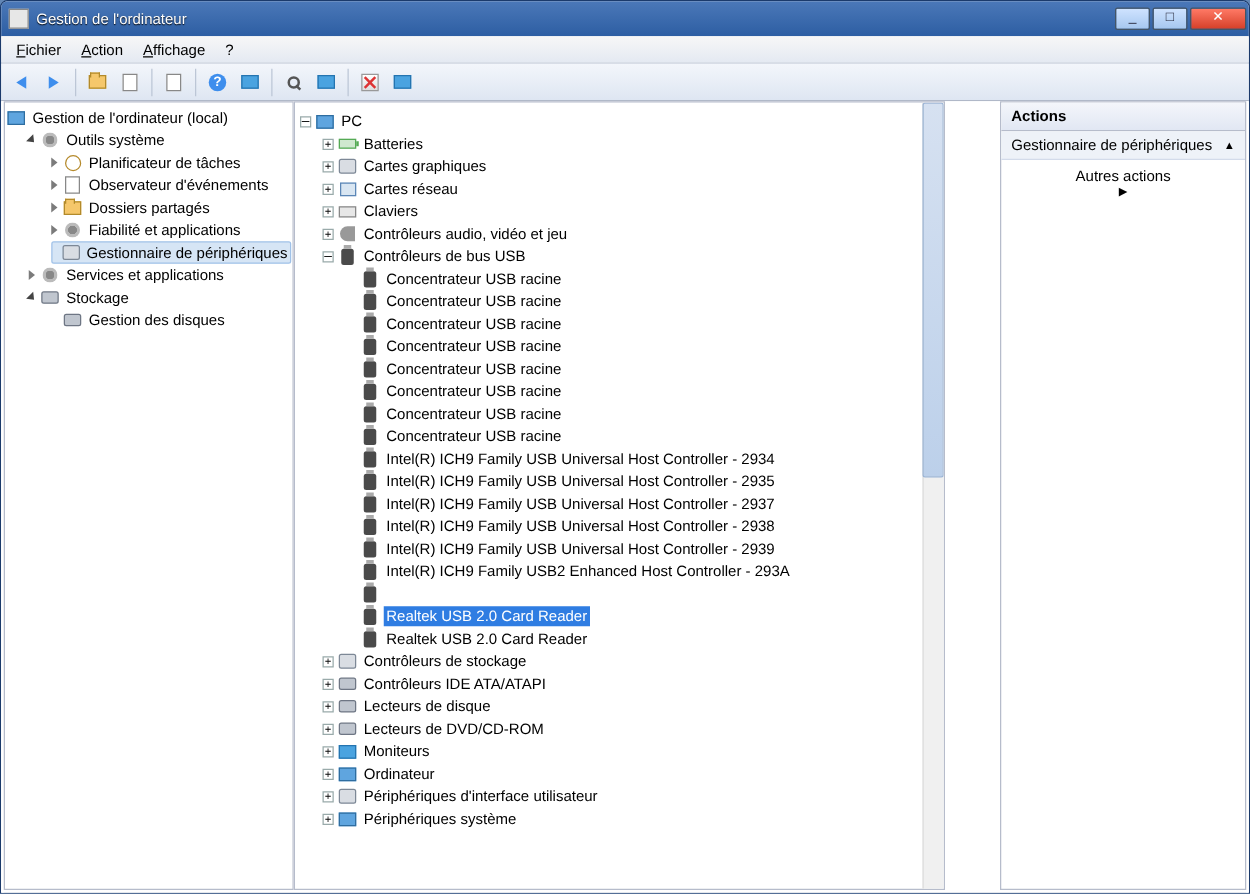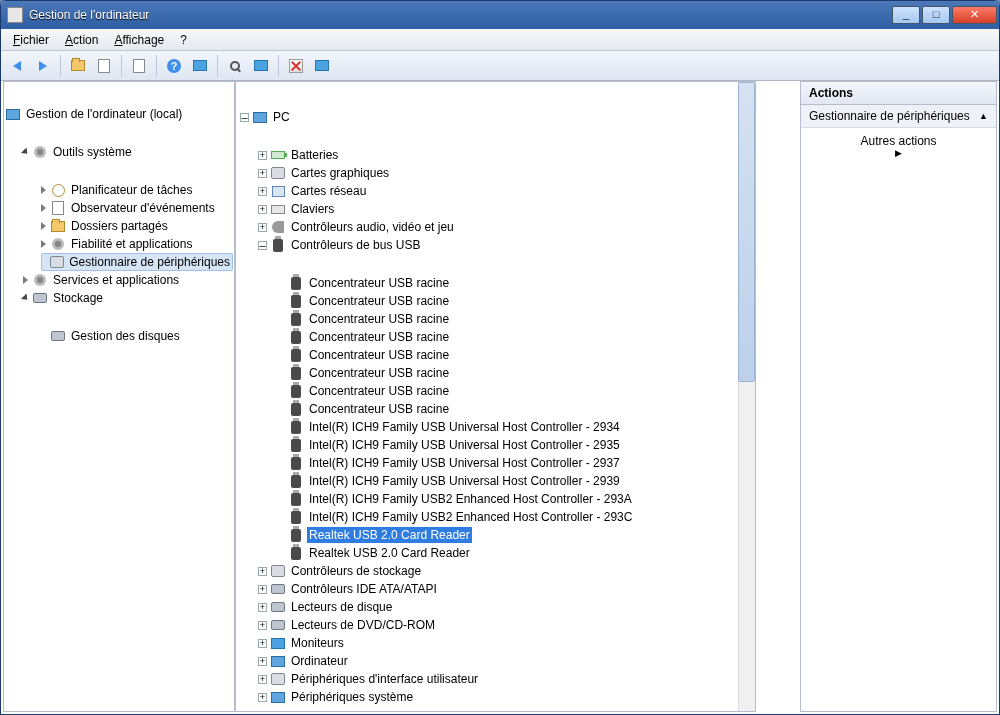--- a/index.html
+++ b/index.html
@@ -42,21 +42,21 @@
 .redx:before{transform:rotate(45deg);} .redx:after{transform:rotate(-45deg);}
 
 
 .mainarea { flex:1; display:flex; border:2px solid #fff; border-top:none; background:#fff; min-height:0; }
 .pane { border:1px solid #b6bccb; background:#fff; overflow:auto; }
 .left-pane { width:232px; }
 .center-pane { flex:1; position:relative; }
 .right-pane { width:197px;margin-left:44px; }
 
 
-.tree, .subtree { list-style:none;margin-top:20px; }
+.tree, .subtree { list-style:none; }
 .tree { padding:3px 1px; }
 .node { display:flex; align-items:center; height:18px; white-space:nowrap; cursor:pointer; }
 .toggle { width:10px; height:10px; margin-right:3px; display:inline-flex; align-items:center; justify-content:center; font-size:8px; color:#666;}
 .toggle.plus{ border:1px solid #9aa; background:#fff; width:9px;height:9px; line-height:7px; text-align:center; font-size:9px; color:#000;}
 .toggle.minus{ border:1px solid #9aa; background:#fff; width:9px;height:9px; line-height:6px; text-align:center; font-size:11px; color:#000;}
 .tri{width:0;height:0;border-left:5px solid #7b7b7b;border-top:4px solid transparent;border-bottom:4px solid transparent;display:inline-block;margin-right:4px;}
 .tri.open{transform:rotate(45deg);border-left-color:#444;}
 .nicon{width:16px;height:16px;margin-right:3px;display:inline-flex;align-items:center;justify-content:center;}
 .lbl{padding:1px 2px;}
 .hl .lbl{background:#2f7de2;color:#fff;}
@@ -423,39 +423,47 @@
                         </span>
                         <span class="lbl">Intel(R) ICH9 Family USB Universal Host Controller - 2937</span>
                       </div>
                     </li>
                     <li>
                       <div class="node">
                         <span style="width:12px;display:inline-block"></span>
                         <span class="nicon">
                           <span class="usbplug"></span>
                         </span>
+                        <span class="lbl">Intel(R) ICH9 Family USB Universal Host Controller - 2938</span>
+                      </div>
+                    </li>
+                    <li>
+                      <div class="node">
+                        <span style="width:12px;display:inline-block"></span>
+                        <span class="nicon">
+                          <span class="usbplug"></span>
+                        </span>
                         <span class="lbl">Intel(R) ICH9 Family USB Universal Host Controller - 2939</span>
                       </div>
                     </li>
                     <li>
                       <div class="node">
                         <span style="width:12px;display:inline-block"></span>
                         <span class="nicon">
                           <span class="usbplug"></span>
                         </span>
                         <span class="lbl">Intel(R) ICH9 Family USB2 Enhanced Host Controller - 293A</span>
                       </div>
                     </li>
                     <li>
                       <div class="node">
                         <span style="width:12px;display:inline-block"></span>
                         <span class="nicon">
                           <span class="usbplug"></span>
                         </span>
-                        <span class="lbl">Intel(R) ICH9 Family USB2 Enhanced Host Controller - 293C</span>
                       </div>
                     </li>
                     <li>
                       <div class="node hl">
                         <span style="width:12px;display:inline-block"></span>
                         <span class="nicon">
                           <span class="usbplug"></span>
                         </span>
                         <span class="lbl">Realtek USB 2.0 Card Reader</span>
                       </div>

